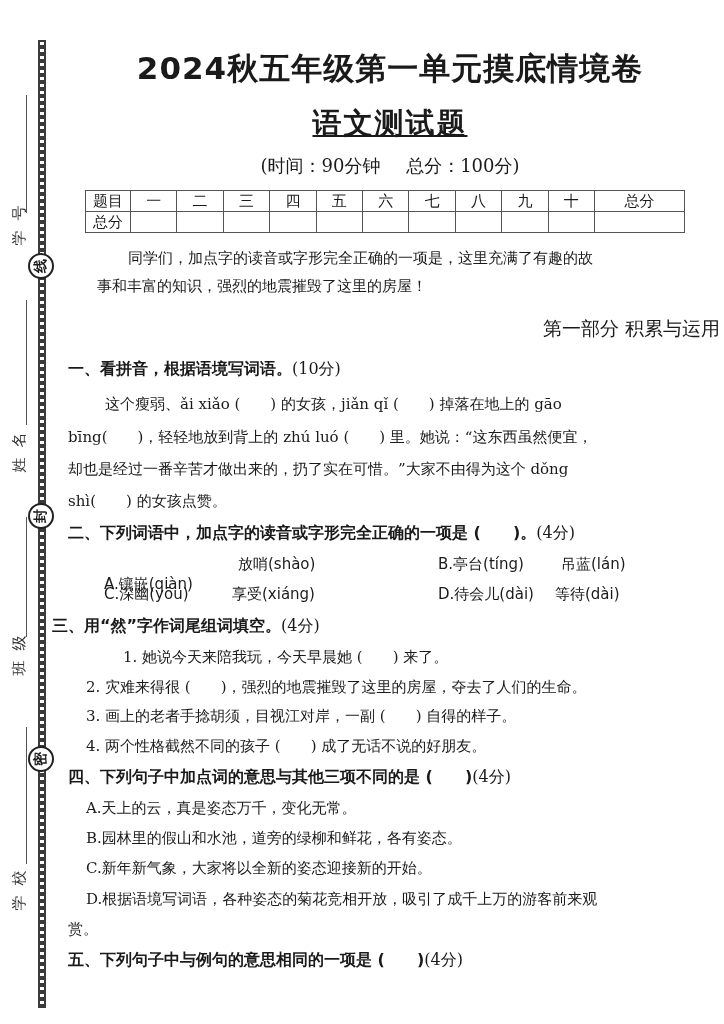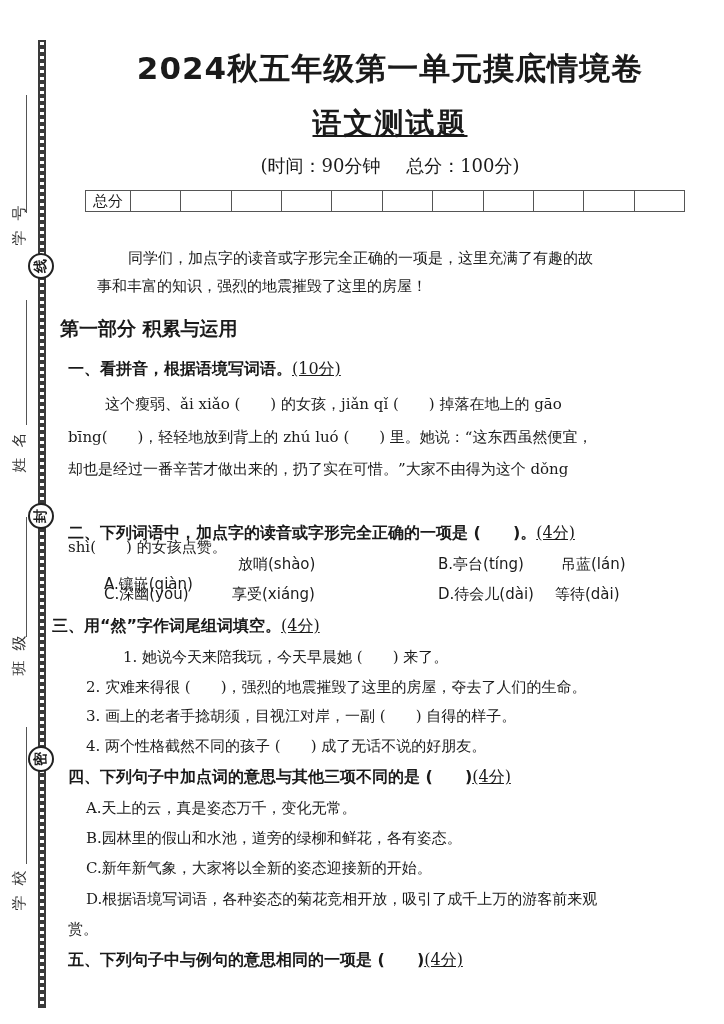--- a/index.html
+++ b/index.html
@@ -31,23 +31,23 @@
 
   
   table.score { position:absolute; left:85px; top:190px; border-collapse:collapse; width:600px;
                 font-family:"DejaVu Sans","Liberation Sans",sans-serif; font-size:15px; }
   table.score td { border:1px solid #555; height:20px; text-align:center; padding:0; }
   table.score td.first { width:44px; }
 
   
   .p { position:absolute; font-size:15px; line-height:20px; white-space:nowrap; }
   .heading { font-family:"DejaVu Sans","Liberation Sans",sans-serif; font-weight:bold; font-size:16px; }
-  .heading .pts { font-weight:normal; font-family:"DejaVu Serif","Liberation Serif",serif;text-decoration:underline; }
-  .part { position:absolute; left:60px; width:660px; top:316px; text-align:left;
-          font-family:"DejaVu Sans","Liberation Sans",sans-serif; font-size:19px; font-weight:bold; }
+  .heading .pts { font-weight:normal; font-family:"DejaVu Serif","Liberation Serif",serif; }
+  .part { position:absolute; left:60px; width:660px; top:316px; text-align:right;
+          font-family:"DejaVu Sans","Liberation Sans",sans-serif; font-size:19px; font-weight:normal; }
   .opt { position:absolute; font-size:15px; font-family:"DejaVu Sans","Liberation Sans",sans-serif; white-space:nowrap; }
 </style>
 </head>
 <body>
 
 <div class="strip"></div>
 <div class="seal" style="top:253px;">线</div>
 <div class="seal" style="top:503px;">封</div>
 <div class="seal" style="top:746px;">密</div>
 
@@ -62,20 +62,34 @@
 
 <div class="title">2024秋五年级第一单元摸底情境卷</div>
 <div class="subtitle">语文测试题</div>
 <div class="meta">
   <span>(时间：90分钟</span>
   <span>总分：100分)</span>
 </div>
 
 <table class="score">
   <tbody>
+      <tr>
+    <td class="first">题目</td>
+    <td>一</td>
+    <td>二</td>
+    <td>三</td>
+    <td>四</td>
+    <td>五</td>
+    <td>六</td>
+    <td>七</td>
+    <td>八</td>
+    <td>九</td>
+    <td>十</td>
+    <td>总分</td>
+  </tr>
   <tr>
     <td class="first">总分</td>
     <td></td>
     <td></td>
     <td></td>
     <td></td>
     <td></td>
     <td></td>
     <td></td>
     <td></td>
@@ -90,21 +104,21 @@
 <div class="p" style="left:97px;top:276px;">事和丰富的知识，强烈的地震摧毁了这里的房屋！</div>
 
 <div class="part">第一部分  积累与运用</div>
 
 <div class="p heading" style="left:68px;top:359px;">
   <span>一、看拼音，根据语境写词语。</span><span class="pts">(10分)</span>
 </div>
 <div class="p" style="left:105px;top:394px;">这个瘦弱、ǎi xiǎo (　　) 的女孩，jiǎn qǐ (　　) 掉落在地上的 gāo</div>
 <div class="p" style="left:68px;top:427px;">bīng(　　)，轻轻地放到背上的 zhú luó (　　) 里。她说：“这东西虽然便宜，</div>
 <div class="p" style="left:68px;top:459px;">却也是经过一番辛苦才做出来的，扔了实在可惜。”大家不由得为这个 dǒng</div>
-<div class="p" style="left:68px;top:491px;margin-top:46px;">shì(　　) 的女孩点赞。</div>
+<div class="p" style="left:68px;top:491px;">shì(　　) 的女孩点赞。</div>
 
 <div class="p heading" style="left:68px;top:523px;text-align:center;">
   <span>二、下列词语中，加点字的读音或字形完全正确的一项是 (　　)。</span><span class="pts">(4分)</span>
 </div>
 <div class="opt" style="left:104px;top:555px;margin-top:20px;">A.镶嵌(qiàn)</div>
 <div class="opt" style="left:238px;top:555px;">放哨(shào)</div>
 <div class="opt" style="left:438px;top:555px;">B.亭台(tíng)</div>
 <div class="opt" style="left:561px;top:555px;">吊蓝(lán)</div>
 <div class="opt" style="left:104px;top:585px;">C.深幽(yōu)</div>
 <div class="opt" style="left:232px;top:585px;">享受(xiáng)</div>

